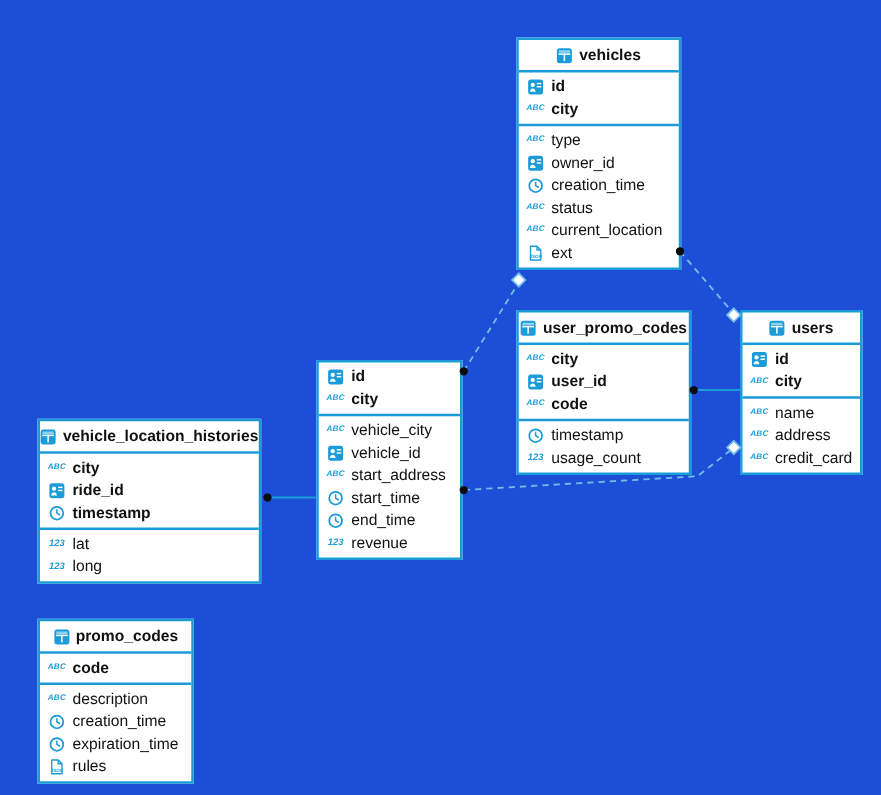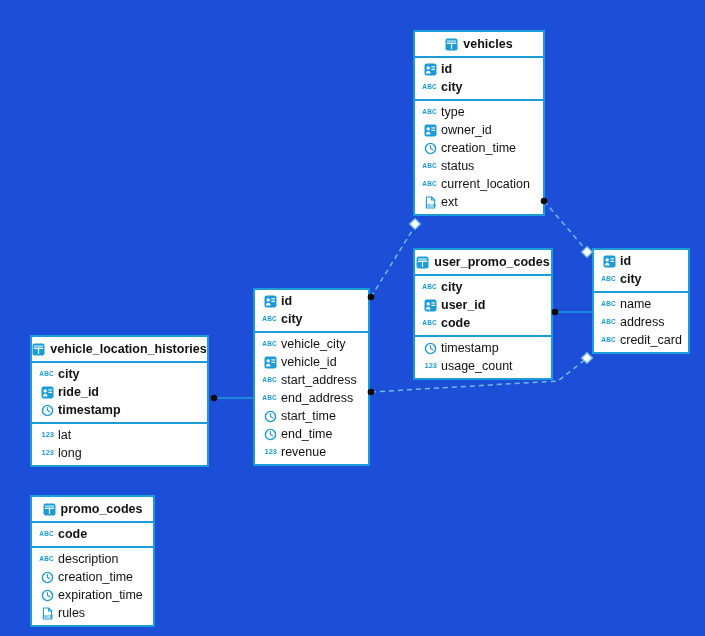--- a/index.html
+++ b/index.html
@@ -23,21 +23,21 @@
     border-bottom:2px solid var(--accent);
     font-size:12.5px;font-weight:700;white-space:nowrap;overflow:hidden;
   }
   .t-section{padding:2px 0 3px;}
   .t-section.pk-section{border-bottom:2px solid var(--accent);}
   .f-row{
     display:flex;align-items:center;gap:4px;height:18px;padding:0 5px;
     font-size:12.5px;white-space:nowrap;
   }
   .f-row.pk .f-label{font-weight:700;}
-  .f-icon{width:17px;min-width:17px;display:flex;align-items:center;justify-content:flex-end;}
+  .f-icon{width:17px;min-width:17px;display:flex;align-items:center;justify-content:center;font-style:italic;}
   .f-icon svg{display:block;}
   .glyph-abc{font-size:6.5px;font-weight:800;color:var(--accent);letter-spacing:.2px;line-height:1;}
   .glyph-123{font-size:7.5px;font-weight:600;color:var(--accent);line-height:1;}
   #wires{position:absolute;left:0;top:0;width:705px;height:636px;pointer-events:none;}
   .wire{fill:none;stroke-width:1.5px;}
   .wire.dashed{stroke:var(--dash);stroke-dasharray:5 4;}
   .wire.solid{stroke:var(--accent);}
   .endpoint-dot{fill:#0b0b0b;}
   .endpoint-diamond{fill:#ffffff;stroke:var(--dash);stroke-width:1.4px;}
 </style>
@@ -180,20 +180,31 @@
           </div>
           <div class="f-row">
             <span class="f-icon">
               <span class="glyph-123">123</span>
             </span>
             <span class="f-label">usage_count</span>
           </div>
         </div>
       </div>
       <div class="table-node" style="left: 592px; top: 248px; width: 98px;">
+        <div class="t-header">
+          <span class="f-icon" style="width:13px;min-width:13px">
+            <svg width="13" height="13" viewBox="0 0 13 13">
+              <rect x="0.5" y="0.5" width="12" height="12" rx="2.2" fill="#1b9bd8"></rect>
+              <rect x="2" y="2.2" width="9" height="2" fill="#8ed4f2"></rect>
+              <rect x="1.8" y="4.7" width="9.4" height="1.2" fill="#fff"></rect>
+              <rect x="5.9" y="4.7" width="1.2" height="6.2" fill="#fff"></rect>
+            </svg>
+          </span>
+          <span>users</span>
+        </div>
         <div class="t-section pk-section">
           <div class="f-row pk">
             <span class="f-icon">
               <svg width="13" height="13" viewBox="0 0 13 13">
                 <rect x="0.5" y="0.5" width="12" height="12" rx="2.2" fill="#1b9bd8"></rect>
                 <circle cx="4.2" cy="4.9" r="1.7" fill="#fff"></circle>
                 <path d="M1.9 10.4c0-1.6 1-2.7 2.3-2.7s2.3 1.1 2.3 2.7z" fill="#fff"></path>
                 <rect x="7.4" y="3.3" width="3.6" height="1.15" fill="#fff"></rect>
                 <rect x="7.4" y="5.8" width="3.6" height="1.15" fill="#fff"></rect>
               </svg>
@@ -266,26 +277,20 @@
                 <rect x="7.4" y="5.8" width="3.6" height="1.15" fill="#fff"></rect>
               </svg>
             </span>
             <span class="f-label">vehicle_id</span>
           </div>
           <div class="f-row">
             <span class="f-icon">
               <span class="glyph-abc">ABC</span>
             </span>
             <span class="f-label">start_address</span>
-          </div>
-          <div class="f-row">
-            <span class="f-icon">
-              <span class="glyph-abc">ABC</span>
-            </span>
-            <span class="f-label">end_address</span>
           </div>
           <div class="f-row">
             <span class="f-icon">
               <svg width="13" height="13" viewBox="0 0 13 13">
                 <circle cx="6.5" cy="6.5" r="5.1" fill="none" stroke="#1b9bd8" stroke-width="1.4"></circle>
                 <path d="M6.5 3.7v2.8l2.1 1.3" fill="none" stroke="#1b9bd8" stroke-width="1.2" stroke-linecap="round"></path>
               </svg>
             </span>
             <span class="f-label">start_time</span>
           </div>

